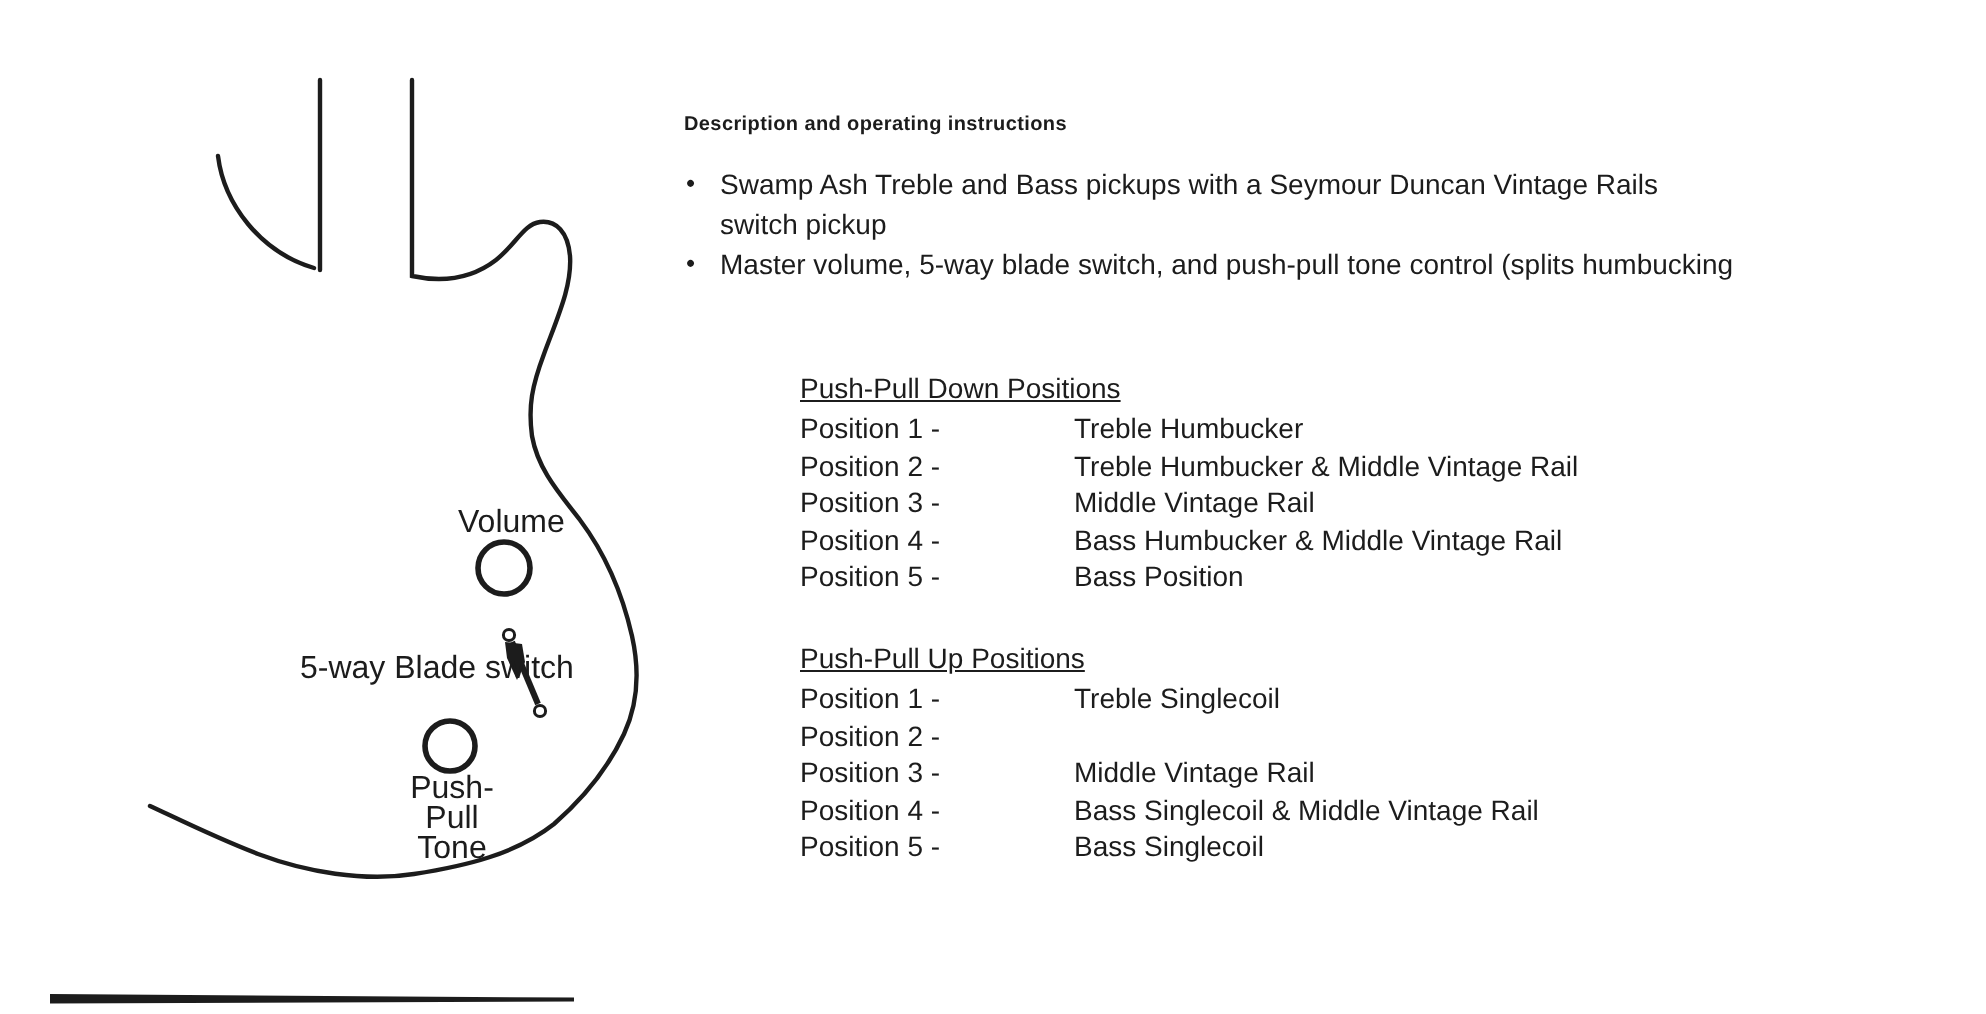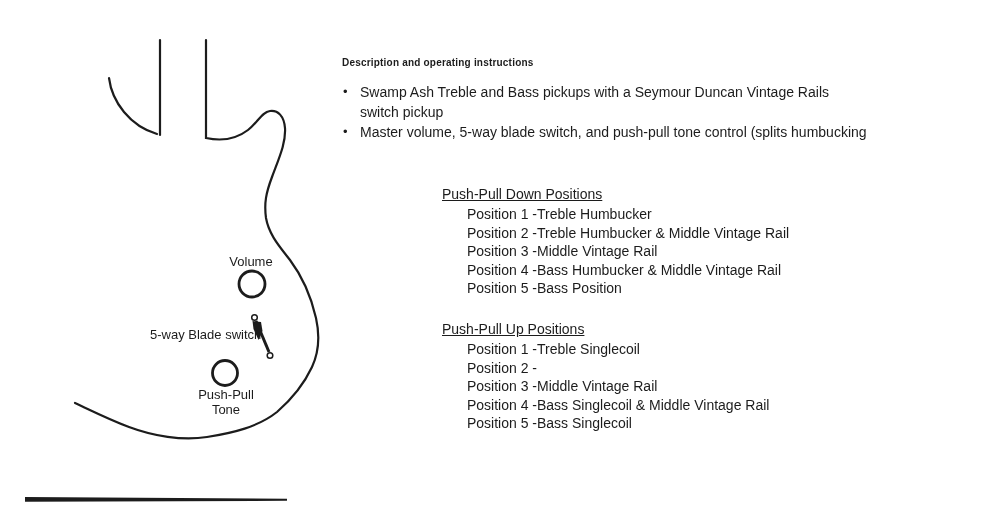--- a/index.html
+++ b/index.html
@@ -15,21 +15,21 @@
     margin: 0 auto;
   }
   
   .diagram-svg {
     position: absolute;
     left: 0; top: 0;
     width: 360px; height: 507px;
   }
   .diagram-label {
     position: absolute;
-    font-size: 13px;
+    font-size: 16px;
     line-height: 14px;
     color: #1c1c1c;
     white-space: nowrap;
   }
   .label-volume   { left: 229px; top: 255px; width: 44px; text-align: center; }
   .label-blade    { left: 150px; top: 328px; width: 100px; text-align: right; }
   .label-tone     { left: 196px; top: 387px; width: 60px; text-align: center; line-height: 15px; white-space: normal; }
   
   .heading {
     position: absolute;
@@ -56,24 +56,23 @@
     position: absolute;
     left: 400px;
     font-size: 14px;
   }
   .pos-table.down { top: 185px; }
   .pos-table.up   { top: 320px; }
   .table-title {
     text-decoration: underline;
     line-height: 18px;
     margin-bottom: 2px;
-    margin-left: 42px;
   }
   .table-row { display: flex; line-height: 18.5px; }
-  .row-position { width: 137px; flex: 0 0 137px; text-align: right; }
+  .row-position { width: 137px; flex: 0 0 137px; }
   .row-value { white-space: nowrap; }
 </style>
 </head>
 <body>
 
 <div class="page">
 
   <svg class="diagram-svg" viewBox="0 0 360 507">
     <g fill="none" stroke="#1c1c1c" stroke-width="2.2" stroke-linecap="round">
 

